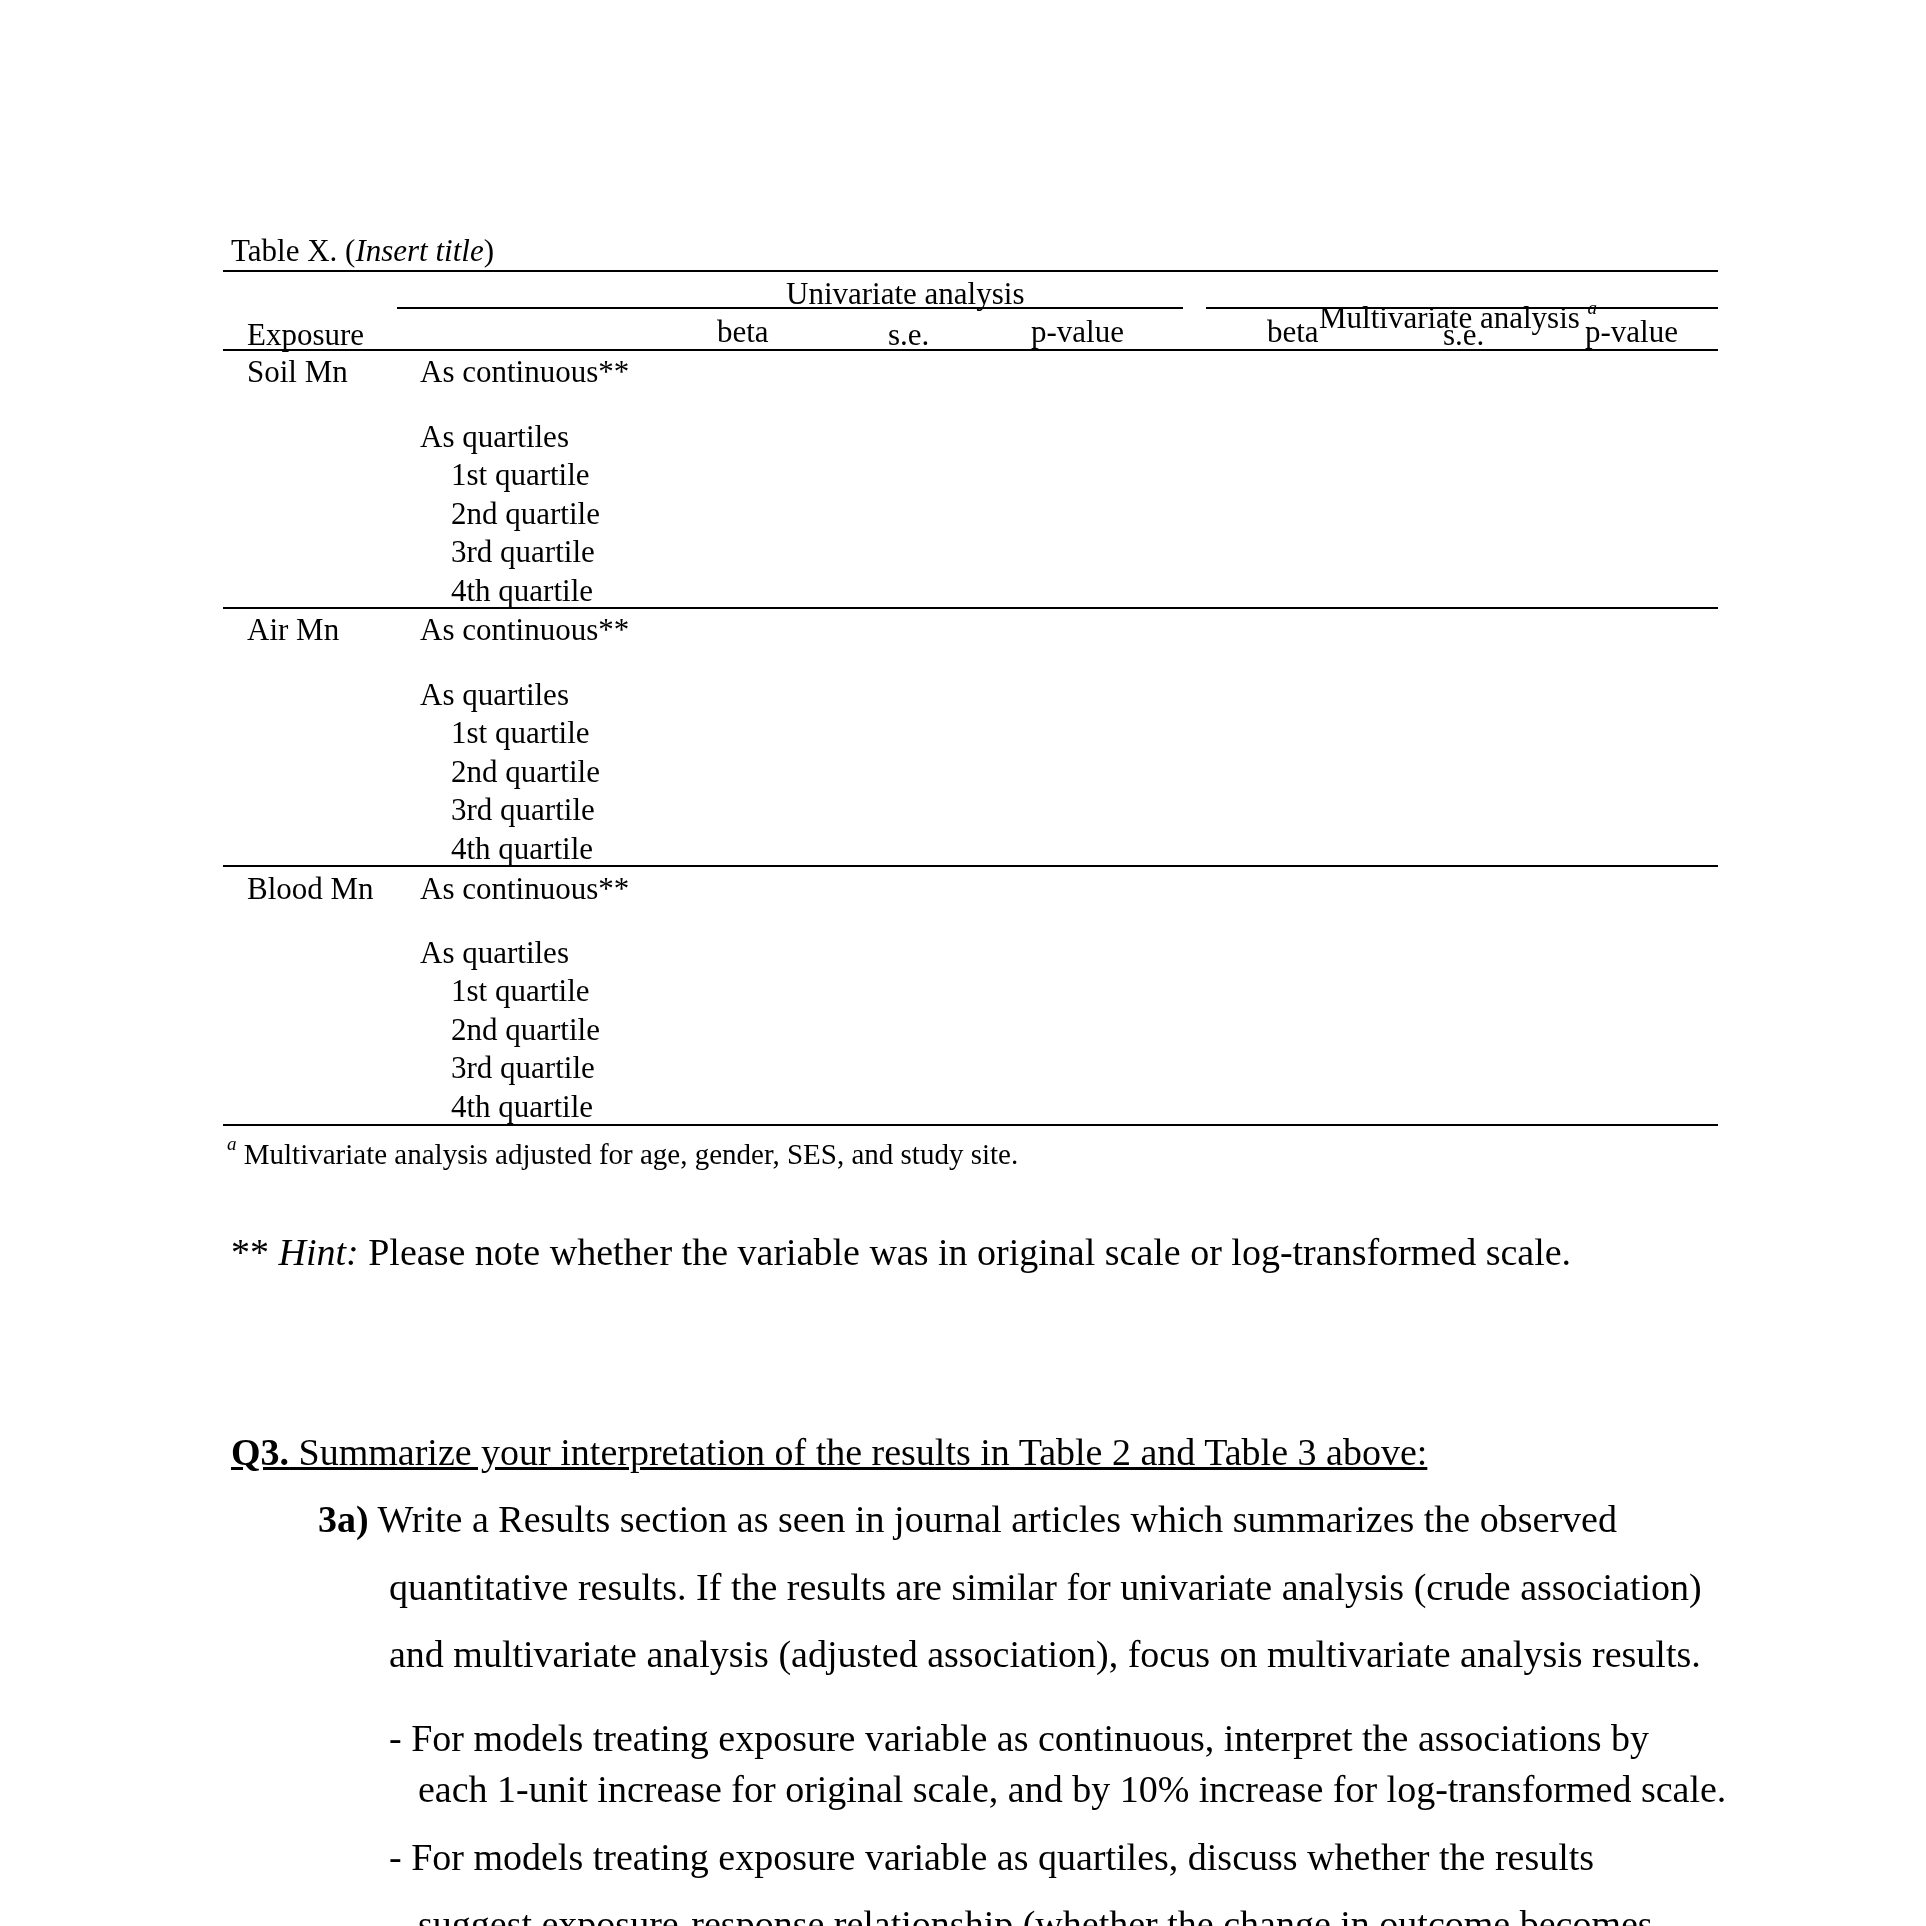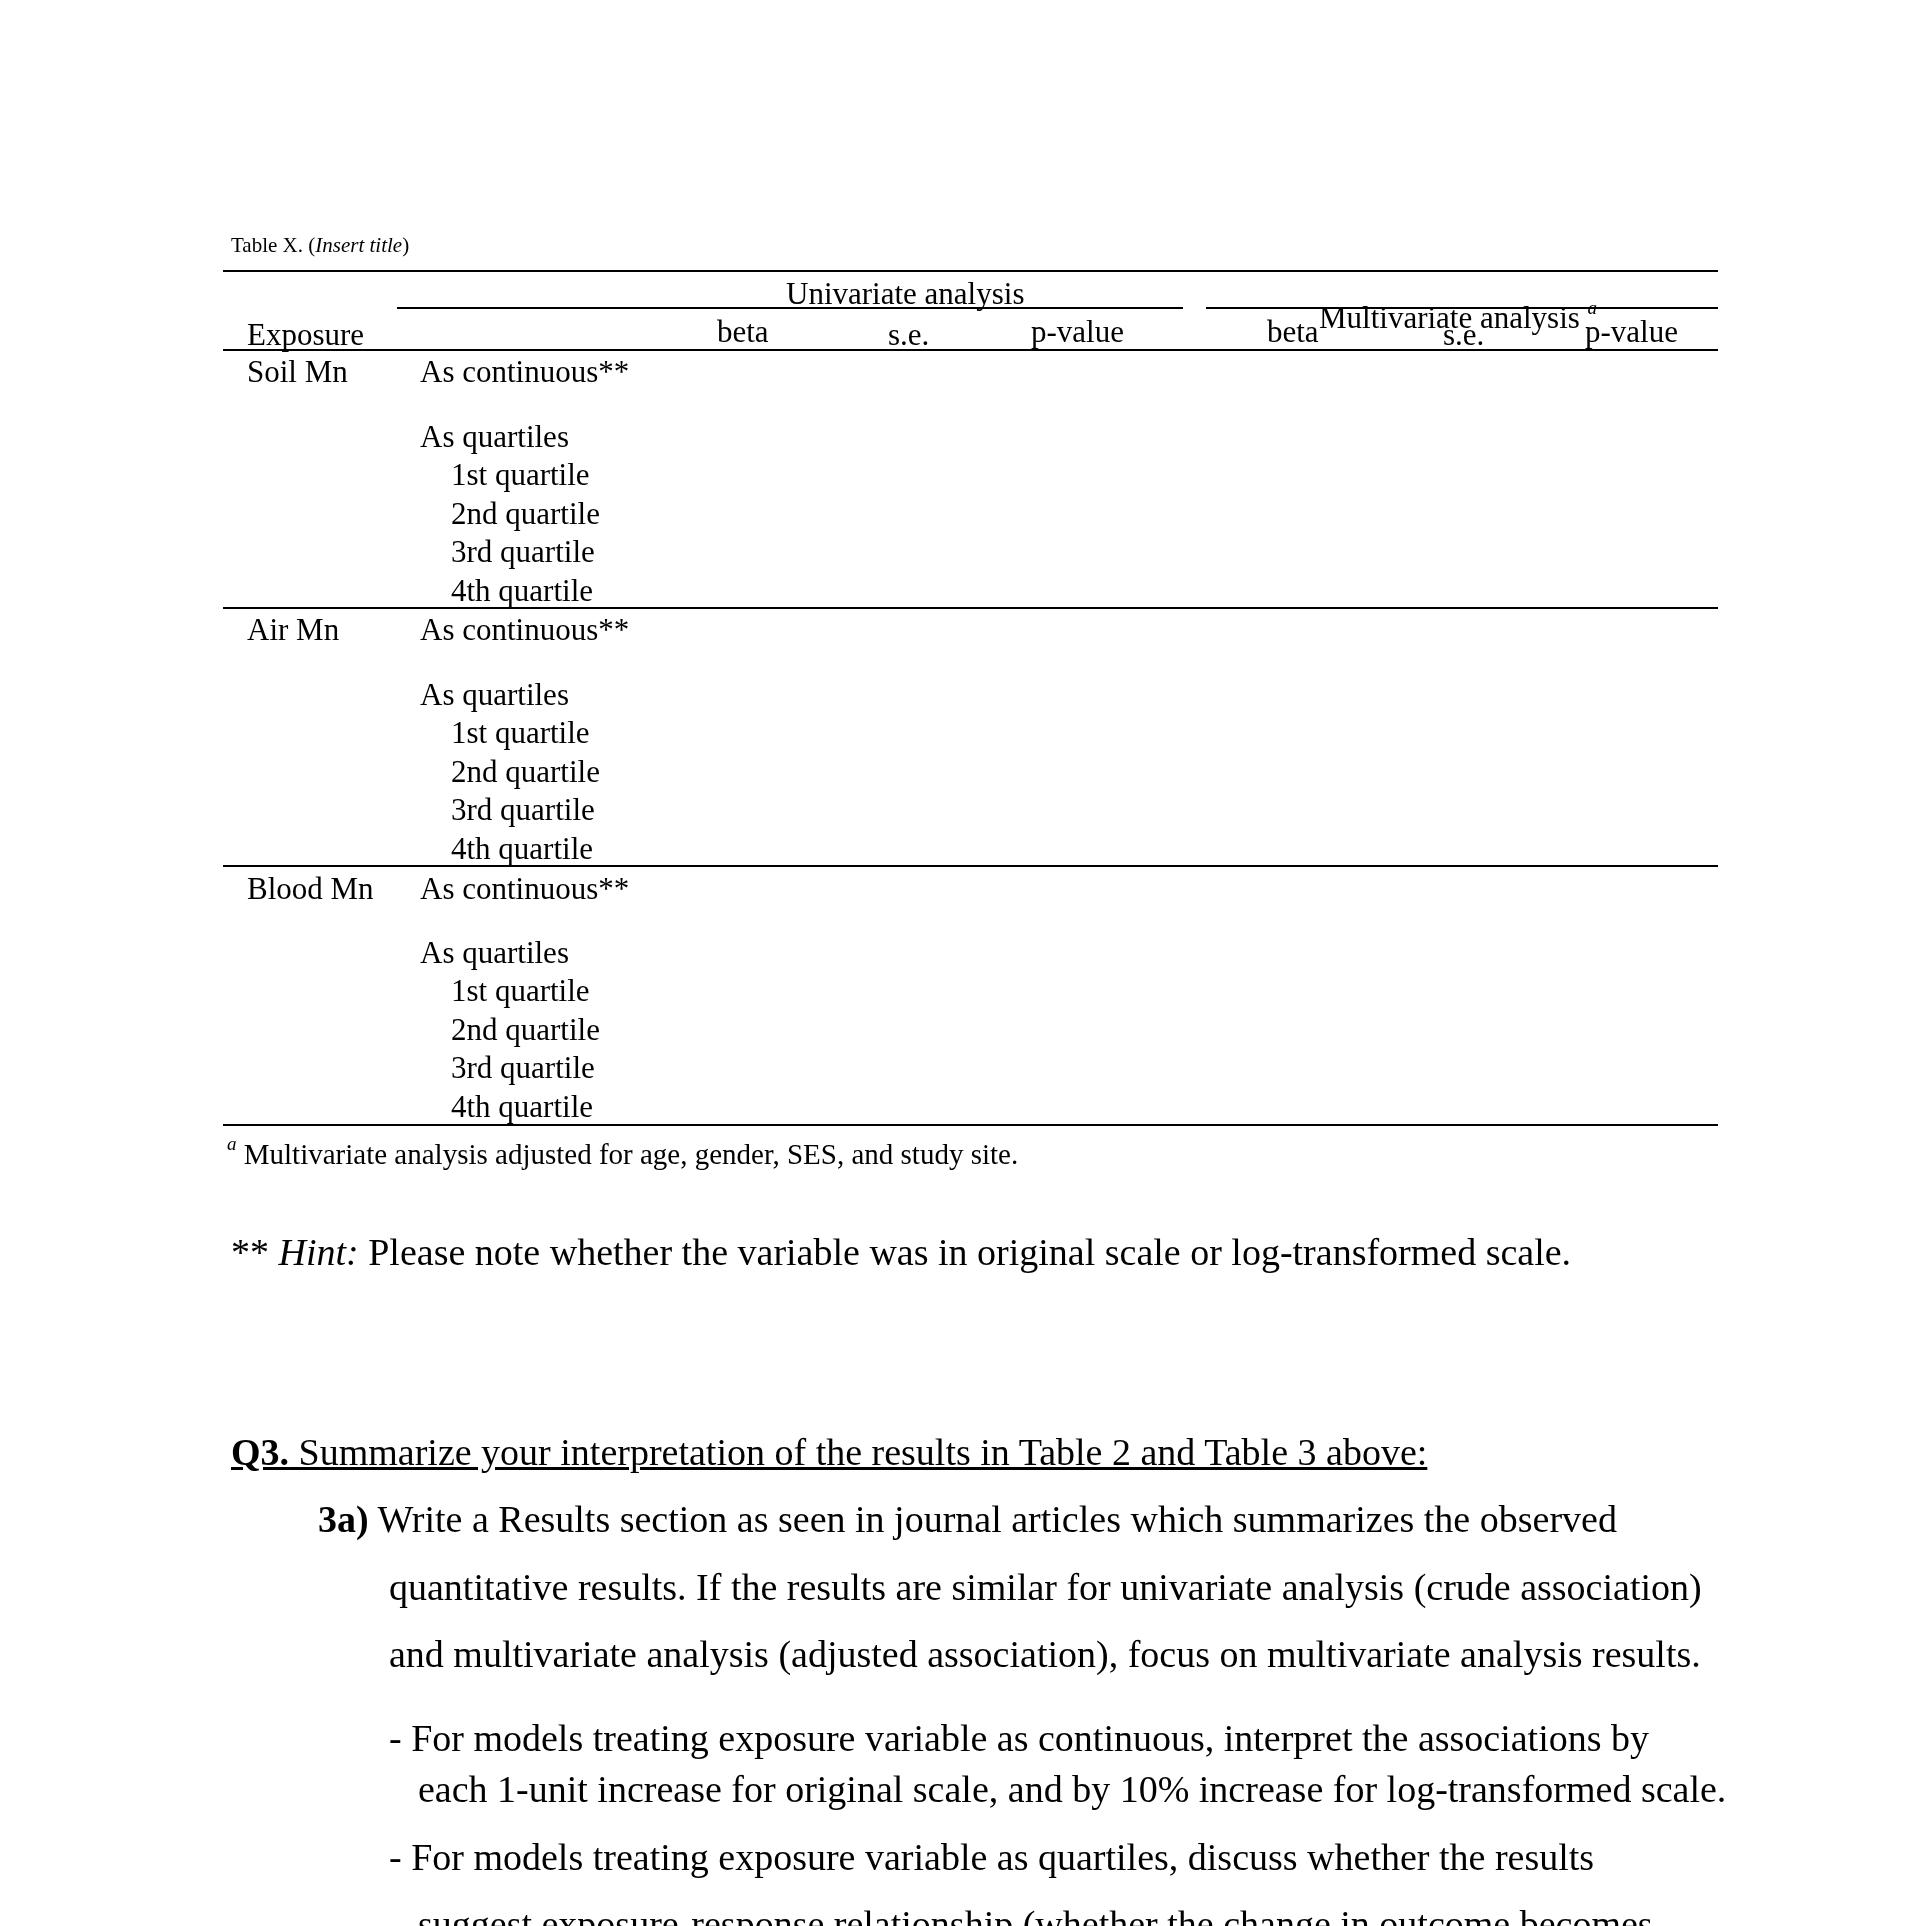--- a/index.html
+++ b/index.html
@@ -2,21 +2,21 @@
 <html style="font-size:6.2px"><head>
 <meta charset="utf-8">
 <style>
   html, body { margin: 0; padding: 0; background: #ffffff; }
   body { width: 1965px; height: 2542px; position: relative; overflow: hidden;
          font-family: "Liberation Serif", "DejaVu Serif", serif; color: #000; }
   .abs { position: absolute; white-space: nowrap; }
   .t { font-size: 31px; line-height: 1; }
   .rule { position: absolute; background: #000; height: 1.9px; }
   .body-text { font-size: 38px; line-height: 1; }
-  .caption { font-size: 21px; }
+  .caption { font-size: 31px; }
   .footnote { font-size: 29px; }
   sup.a { font-size: 19px; font-style: italic; vertical-align: 14px; }
   .i { font-style: italic; }
   .b { font-weight: bold; }
 </style>
 </head>
 <body>
 
 <div>
 

